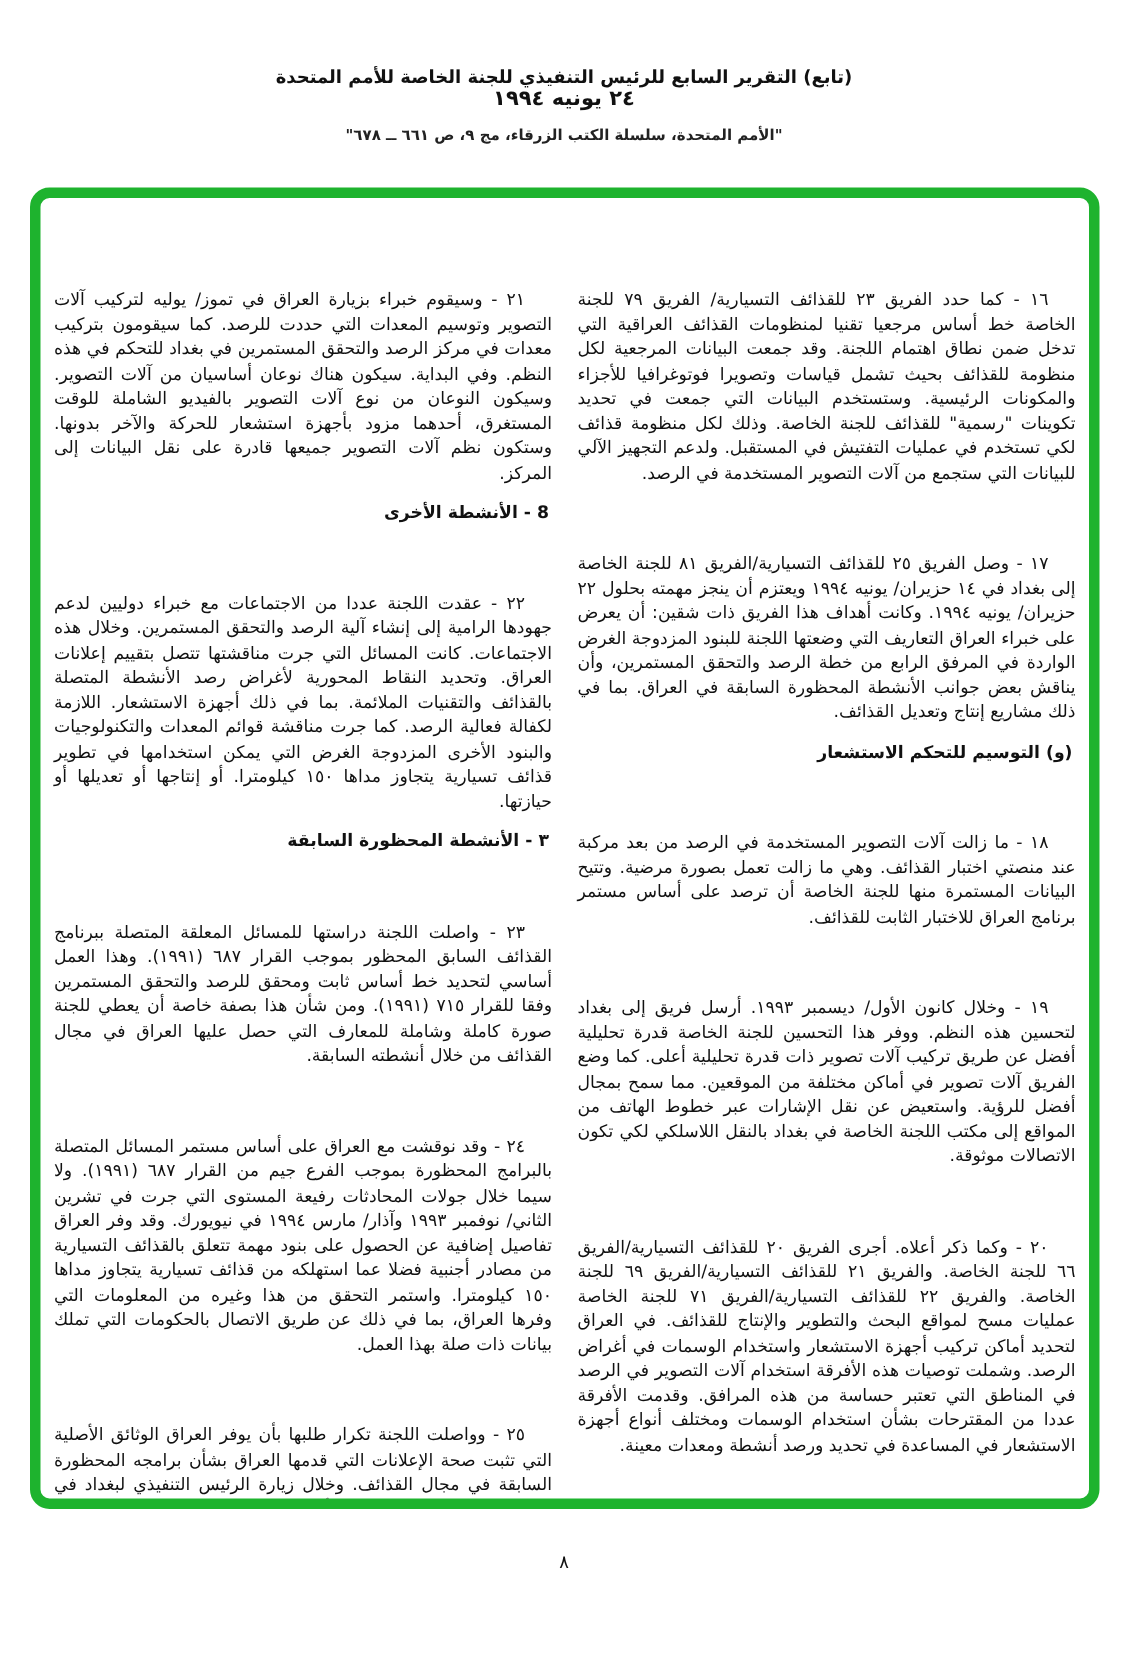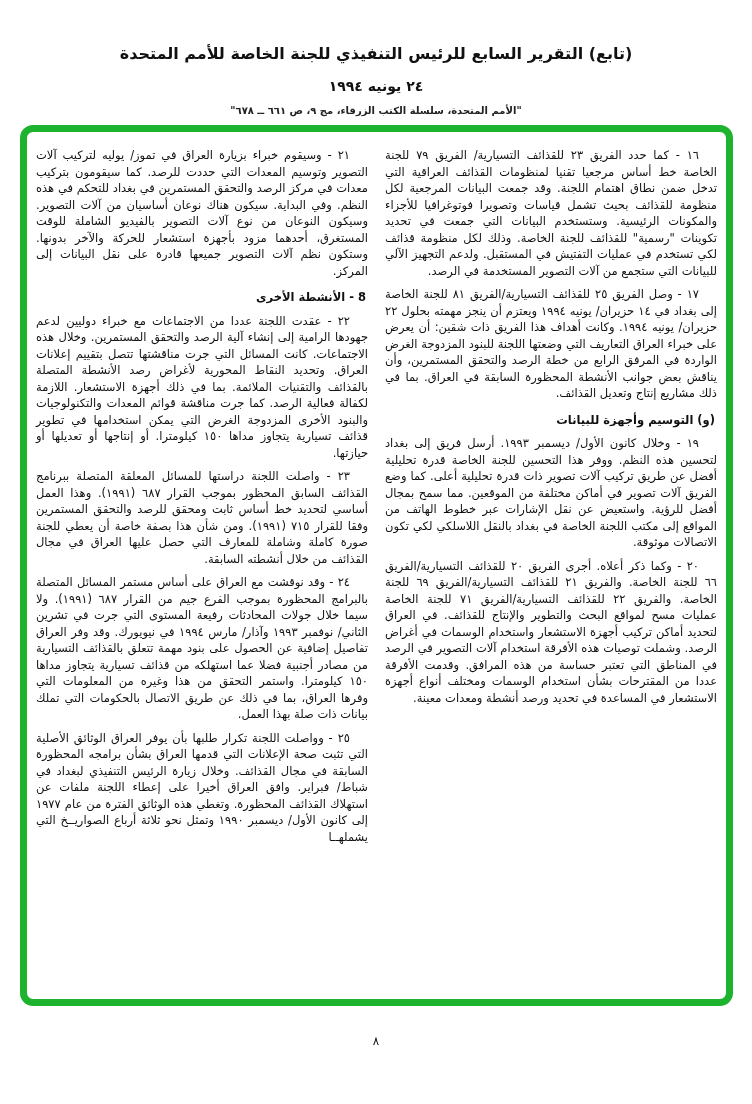--- a/index.html
+++ b/index.html
@@ -10,24 +10,24 @@
     font-family:"DejaVu Sans", sans-serif;
     color:#111111;
     overflow:hidden;
   }
   
   .header{
     position:absolute; top:44px; left:0; width:752px;
     text-align:center; direction:rtl;
   }
   .header .title{
-    font-size:16px; font-weight:bold; letter-spacing:0;
+    font-size:12px; font-weight:bold; letter-spacing:0;
   }
   .header .date{
-    font-size:14px; font-weight:bold; margin-top:15px;
+    font-size:14px; font-weight:bold; 
   }
   .header .source{
     font-size:10px; font-weight:bold; margin-top:11px; color:#222;
   }
   
   .frame{
     position:absolute; left:20px; top:125px;
     width:713px; height:881px;
     box-sizing:border-box;
     border:7px solid #1eb32e;
@@ -43,21 +43,21 @@
     overflow:hidden;
   }
   .col{
     width:336px;
     direction:rtl;
     text-align:justify;
     font-size:11.5px;
     line-height:16.5px;
   }
   .block{margin:0 0 7px 0;}
-  .block.para{text-indent:18px;}
+  .block.para{text-indent:18px;margin-top:44px;}
   .block.heading-letter,
   .block.heading-num{
     font-weight:bold;
     text-indent:0;
     margin:10px 2px 7px 0;
   }
   
   .page-number{
     position:absolute; top:1034px; left:0; width:752px;
     text-align:center; font-size:12px; color:#111;
@@ -70,28 +70,30 @@
   <div class="title">(تابع) التقرير السابع للرئيس التنفيذي للجنة الخاصة للأمم المتحدة</div>
   <div class="date">٢٤ يونيه ١٩٩٤</div>
   <div class="source">"الأمم المتحدة، سلسلة الكتب الزرقاء، مج ٩، ص ٦٦١ ــ ٦٧٨"</div>
 </div>
 
 <div class="frame">
   <div class="frame-inner">
     <div class="col">
         <div class="block para">١٦ - كما حدد الفريق ٢٣ للقذائف التسيارية/ الفريق ٧٩ للجنة الخاصة خط أساس مرجعيا تقنيا لمنظومات القذائف العراقية التي تدخل ضمن نطاق اهتمام اللجنة. وقد جمعت البيانات المرجعية لكل منظومة للقذائف بحيث تشمل قياسات وتصويرا فوتوغرافيا للأجزاء والمكونات الرئيسية. وستستخدم البيانات التي جمعت في تحديد تكوينات "رسمية" للقذائف للجنة الخاصة. وذلك لكل منظومة قذائف لكي تستخدم في عمليات التفتيش في المستقبل. ولدعم التجهيز الآلي للبيانات التي ستجمع من آلات التصوير المستخدمة في الرصد.</div>
         <div class="block para">١٧ - وصل الفريق ٢٥ للقذائف التسيارية/الفريق ٨١ للجنة الخاصة إلى بغداد في ١٤ حزيران/ يونيه ١٩٩٤ ويعتزم أن ينجز مهمته بحلول ٢٢ حزيران/ يونيه ١٩٩٤. وكانت أهداف هذا الفريق ذات شقين: أن يعرض على خبراء العراق التعاريف التي وضعتها اللجنة للبنود المزدوجة الغرض الواردة في المرفق الرابع من خطة الرصد والتحقق المستمرين، وأن يناقش بعض جوانب الأنشطة المحظورة السابقة في العراق. بما في ذلك مشاريع إنتاج وتعديل القذائف.</div>
-        <div class="block heading-letter">(و) التوسيم وأجهزة للبيانات</div>
+        <div class="block heading-letter">(و) التوسيم للتحكم الاستشعار</div>
+        <div class="block para">١٨ - ما زالت آلات التصوير المستخدمة في الرصد من بعد مركبة عند منصتي اختبار القذائف. وهي ما زالت تعمل بصورة مرضية. وتتيح البيانات المستمرة منها للجنة الخاصة أن ترصد على أساس مستمر برنامج العراق للاختبار الثابت للقذائف.</div>
         <div class="block para">١٩ - وخلال كانون الأول/ ديسمبر ١٩٩٣. أرسل فريق إلى بغداد لتحسين هذه النظم. ووفر هذا التحسين للجنة الخاصة قدرة تحليلية أفضل عن طريق تركيب آلات تصوير ذات قدرة تحليلية أعلى. كما وضع الفريق آلات تصوير في أماكن مختلفة من الموقعين. مما سمح بمجال أفضل للرؤية. واستعيض عن نقل الإشارات عبر خطوط الهاتف من المواقع إلى مكتب اللجنة الخاصة في بغداد بالنقل اللاسلكي لكي تكون الاتصالات موثوقة.</div>
         <div class="block para">٢٠ - وكما ذكر أعلاه. أجرى الفريق ٢٠ للقذائف التسيارية/الفريق ٦٦ للجنة الخاصة. والفريق ٢١ للقذائف التسيارية/الفريق ٦٩ للجنة الخاصة. والفريق ٢٢ للقذائف التسيارية/الفريق ٧١ للجنة الخاصة عمليات مسح لمواقع البحث والتطوير والإنتاج للقذائف. في العراق لتحديد أماكن تركيب أجهزة الاستشعار واستخدام الوسمات في أغراض الرصد. وشملت توصيات هذه الأفرقة استخدام آلات التصوير في الرصد في المناطق التي تعتبر حساسة من هذه المرافق. وقدمت الأفرقة عددا من المقترحات بشأن استخدام الوسمات ومختلف أنواع أجهزة الاستشعار في المساعدة في تحديد ورصد أنشطة ومعدات معينة.</div>
       </div>
     <div class="col">
         <div class="block para">٢١ - وسيقوم خبراء بزيارة العراق في تموز/ يوليه لتركيب آلات التصوير وتوسيم المعدات التي حددت للرصد. كما سيقومون بتركيب معدات في مركز الرصد والتحقق المستمرين في بغداد للتحكم في هذه النظم. وفي البداية. سيكون هناك نوعان أساسيان من آلات التصوير. وسيكون النوعان من نوع آلات التصوير بالفيديو الشاملة للوقت المستغرق، أحدهما مزود بأجهزة استشعار للحركة والآخر بدونها. وستكون نظم آلات التصوير جميعها قادرة على نقل البيانات إلى المركز.</div>
         <div class="block heading-num">8 - الأنشطة الأخرى</div>
         <div class="block para">٢٢ - عقدت اللجنة عددا من الاجتماعات مع خبراء دوليين لدعم جهودها الرامية إلى إنشاء آلية الرصد والتحقق المستمرين. وخلال هذه الاجتماعات. كانت المسائل التي جرت مناقشتها تتصل بتقييم إعلانات العراق. وتحديد النقاط المحورية لأغراض رصد الأنشطة المتصلة بالقذائف والتقنيات الملائمة. بما في ذلك أجهزة الاستشعار. اللازمة لكفالة فعالية الرصد. كما جرت مناقشة قوائم المعدات والتكنولوجيات والبنود الأخرى المزدوجة الغرض التي يمكن استخدامها في تطوير قذائف تسيارية يتجاوز مداها ١٥٠ كيلومترا. أو إنتاجها أو تعديلها أو حيازتها.</div>
+        <div class="block heading-num">٣ - الأنشطة المحظورة السابقة</div>
         <div class="block para">٢٣ - واصلت اللجنة دراستها للمسائل المعلقة المتصلة ببرنامج القذائف السابق المحظور بموجب القرار ٦٨٧ (١٩٩١). وهذا العمل أساسي لتحديد خط أساس ثابت ومحقق للرصد والتحقق المستمرين وفقا للقرار ٧١٥ (١٩٩١). ومن شأن هذا بصفة خاصة أن يعطي للجنة صورة كاملة وشاملة للمعارف التي حصل عليها العراق في مجال القذائف من خلال أنشطته السابقة.</div>
         <div class="block para">٢٤ - وقد نوقشت مع العراق على أساس مستمر المسائل المتصلة بالبرامج المحظورة بموجب الفرع جيم من القرار ٦٨٧ (١٩٩١). ولا سيما خلال جولات المحادثات رفيعة المستوى التي جرت في تشرين الثاني/ نوفمبر ١٩٩٣ وآذار/ مارس ١٩٩٤ في نيويورك. وقد وفر العراق تفاصيل إضافية عن الحصول على بنود مهمة تتعلق بالقذائف التسيارية من مصادر أجنبية فضلا عما استهلكه من قذائف تسيارية يتجاوز مداها ١٥٠ كيلومترا. واستمر التحقق من هذا وغيره من المعلومات التي وفرها العراق، بما في ذلك عن طريق الاتصال بالحكومات التي تملك بيانات ذات صلة بهذا العمل.</div>
         <div class="block para">٢٥ - وواصلت اللجنة تكرار طلبها بأن يوفر العراق الوثائق الأصلية التي تثبت صحة الإعلانات التي قدمها العراق بشأن برامجه المحظورة السابقة في مجال القذائف. وخلال زيارة الرئيس التنفيذي لبغداد في شباط/ فبراير. وافق العراق أخيرا على إعطاء اللجنة ملفات عن استهلاك القذائف المحظورة. وتغطي هذه الوثائق الفترة من عام ١٩٧٧ إلى كانون الأول/ ديسمبر ١٩٩٠ وتمثل نحو ثلاثة أرباع الصواريــخ التي يشملهــا</div>
       </div>
   </div>
 </div>
 
 <div class="page-number">٨</div>
 
 </body></html>

